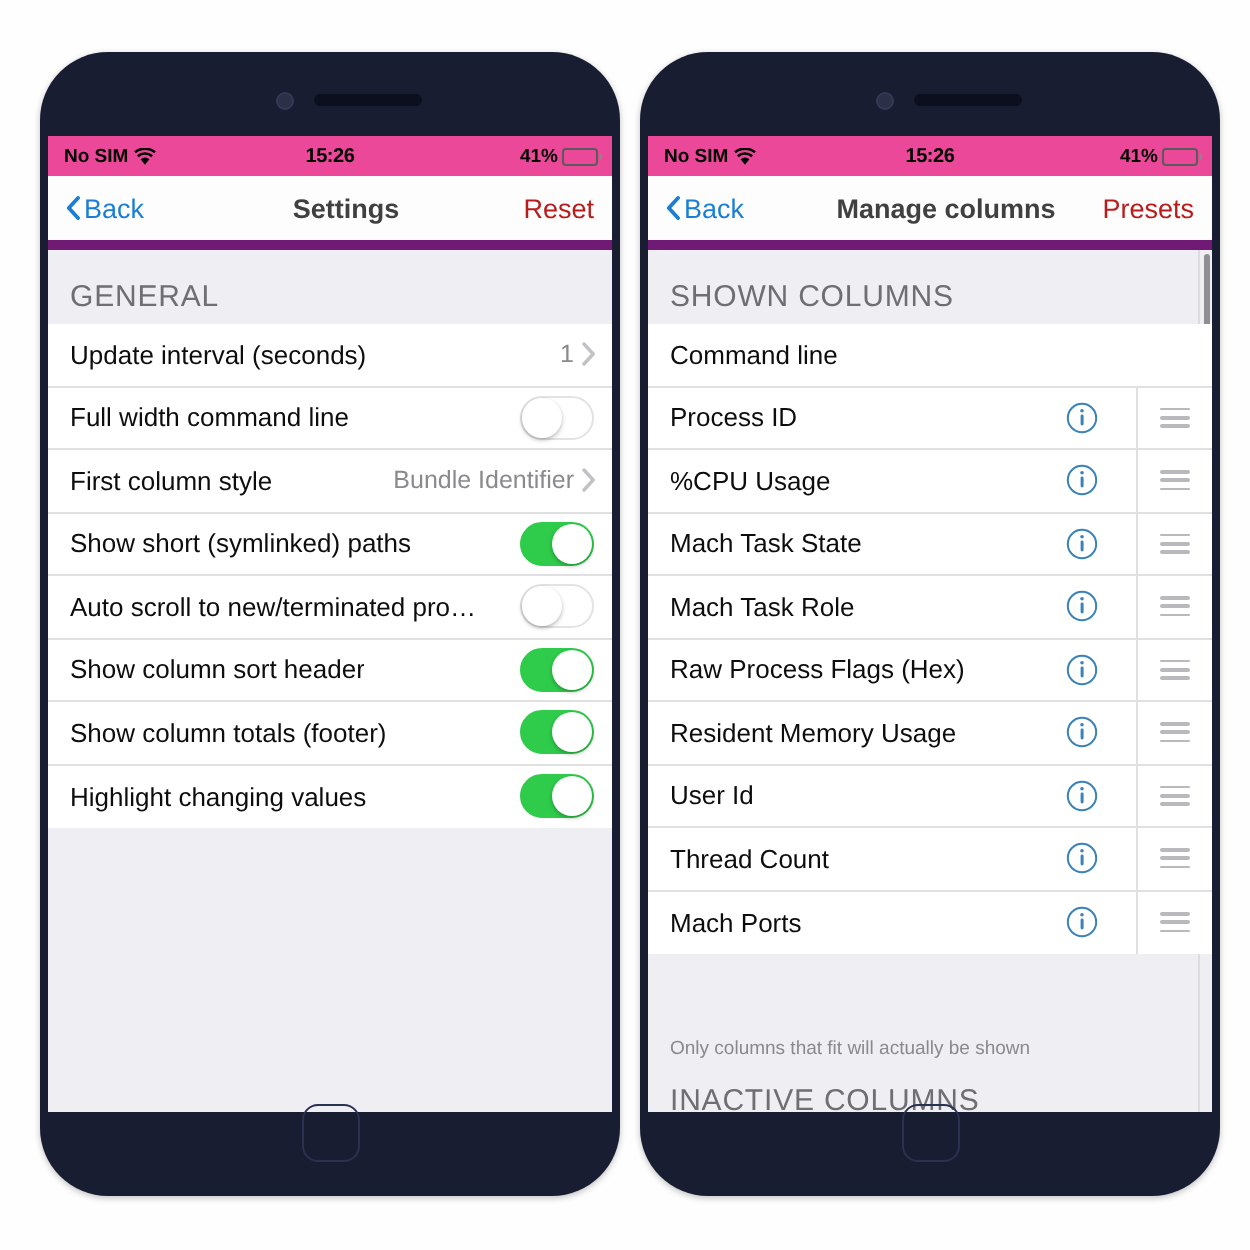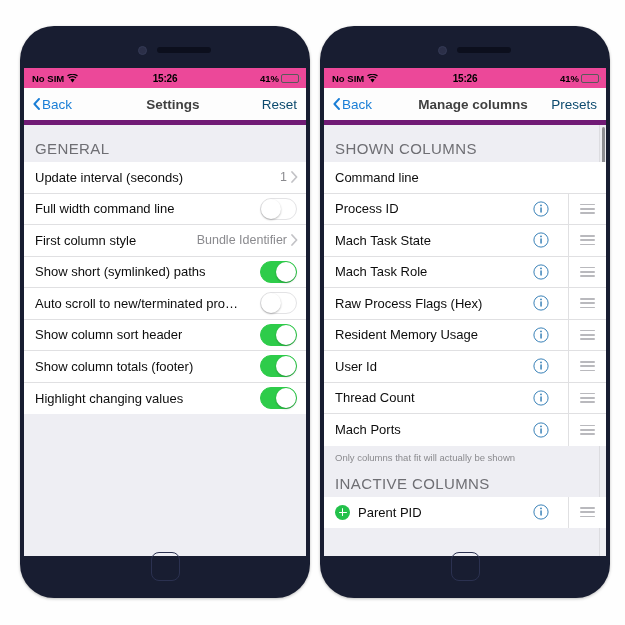--- a/index.html
+++ b/index.html
@@ -160,21 +160,21 @@
   .nav-title {
     position: absolute;
     left: 16px; right: 0;
     text-align: center;
     font-size: 13.5px;
     font-weight: bold;
     color: #404040;
   }
   .nav-action {
     margin-left: auto;
-    color: #0c4a6e;
+    color: #b91c1c;
     font-size: 13.5px;
     z-index: 2;
     cursor: pointer;
   }
 
   
   .tablebody {
     position: relative;
     height: 431px;
     background: #eeeef3;
@@ -305,20 +305,21 @@
     border-radius: 1px;
   }
   .plus-icon::before { left: 3.5px; top: 6.9px; width: 8px; height: 1.8px; }
   .plus-icon::after  { top: 3.5px; left: 6.6px; height: 8px; width: 1.8px; }
 
   .footer-note {
     font-size: 9.5px;
     color: #8a8a8e;
     padding: 6px 0 3px 11px;
     background: #eeeef3;
+    margin-top: 36px;
   }
 
   
   .scrollbar {
     position: absolute;
     top: 2px;
     right: 1.5px;
     width: 2.5px;
     height: 108px;
     background: #8e8e93;
@@ -492,20 +493,34 @@
               <rect x="7.3" y="6.3" width="1.5" height="5.4" rx="0.7" fill="#3a82b8"></rect>
             </svg>
             <span class="row-sep"></span>
             <span class="grip">
                 <i></i>
                 <i></i>
                 <i></i>
               </span>
           </div>
 
+          <div class="row cols">
+            <span class="row-label">%CPU Usage</span>
+            <svg class="info-icon" viewBox="0 0 16 16">
+              <circle cx="8" cy="8" r="7.1" stroke="#3a82b8" stroke-width="1" fill="none"></circle>
+              <circle cx="8" cy="4.4" r="0.9" fill="#3a82b8"></circle>
+              <rect x="7.3" y="6.3" width="1.5" height="5.4" rx="0.7" fill="#3a82b8"></rect>
+            </svg>
+            <span class="row-sep"></span>
+            <span class="grip">
+                <i></i>
+                <i></i>
+                <i></i>
+              </span>
+          </div>
 
           <div class="row cols">
             <span class="row-label">Mach Task State</span>
             <svg class="info-icon" viewBox="0 0 16 16">
               <circle cx="8" cy="8" r="7.1" stroke="#3a82b8" stroke-width="1" fill="none"></circle>
               <circle cx="8" cy="4.4" r="0.9" fill="#3a82b8"></circle>
               <rect x="7.3" y="6.3" width="1.5" height="5.4" rx="0.7" fill="#3a82b8"></rect>
             </svg>
             <span class="row-sep"></span>
             <span class="grip">

